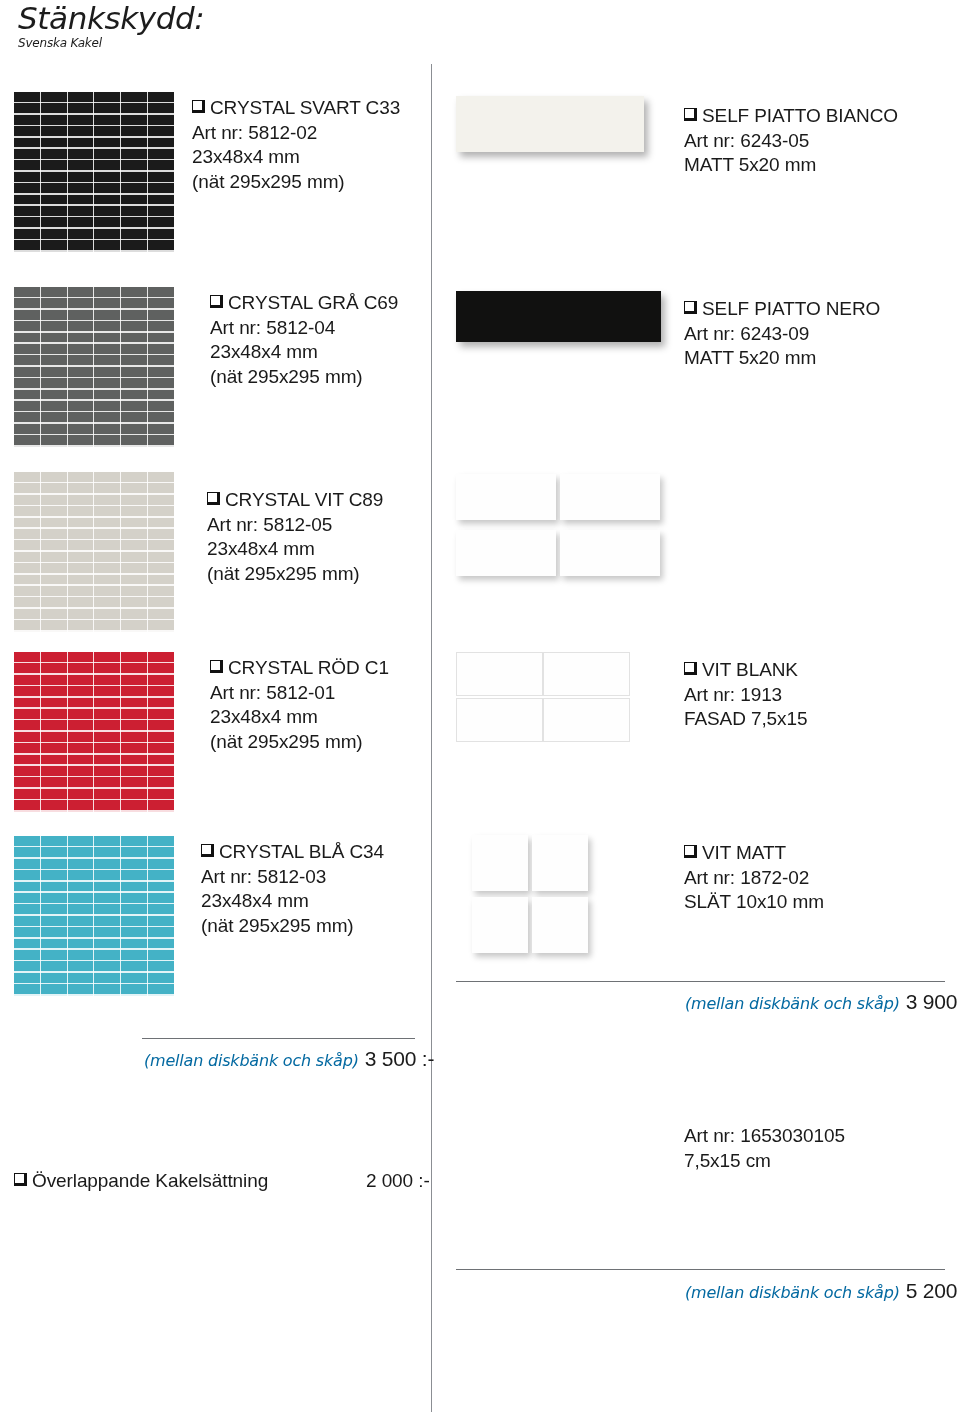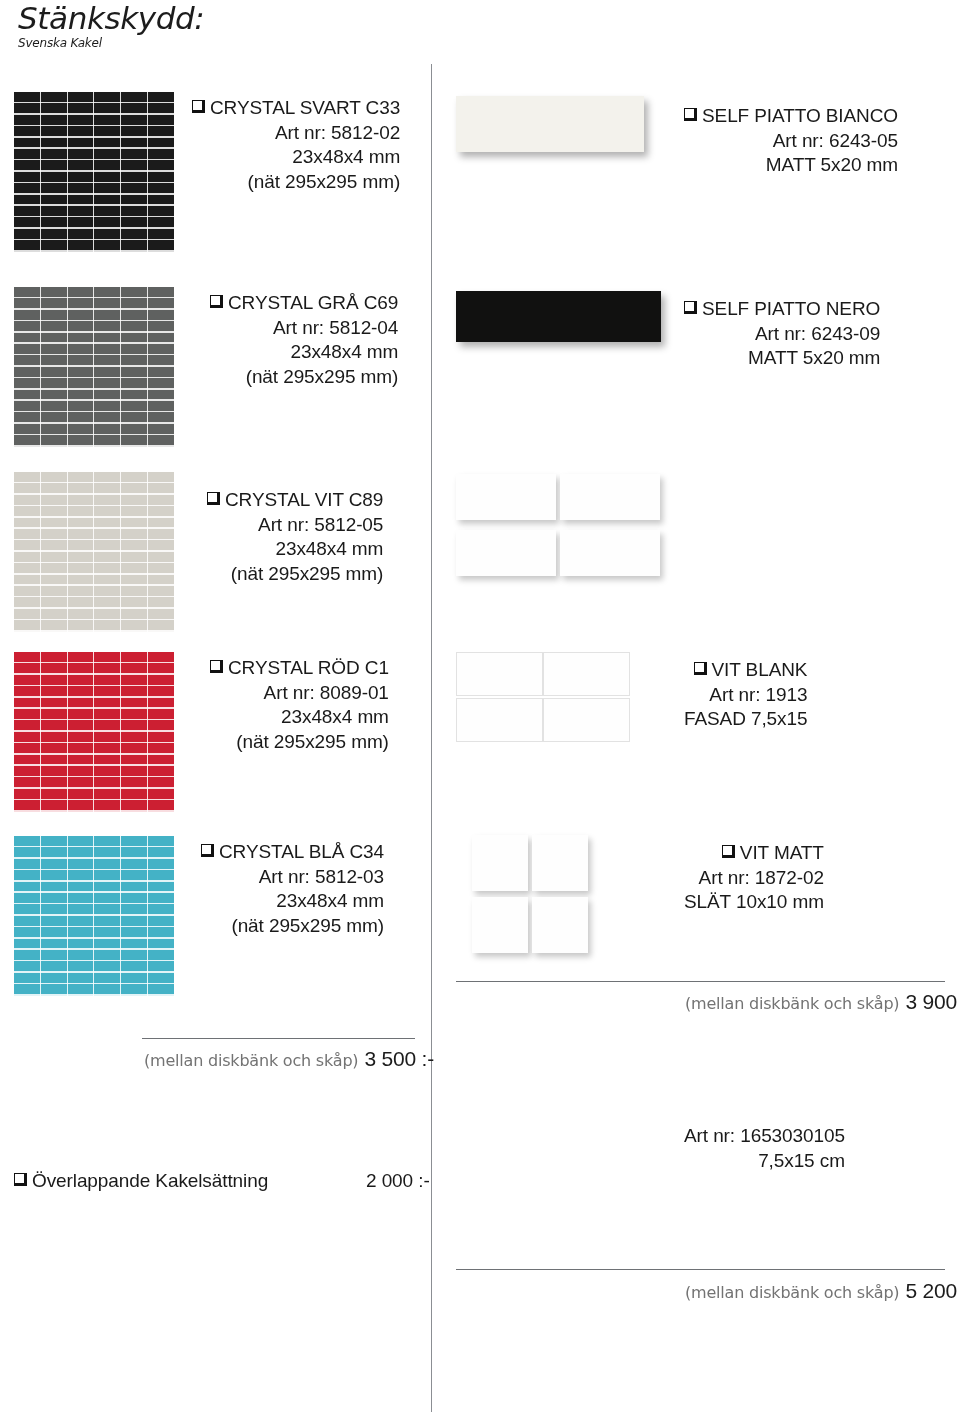--- a/index.html
+++ b/index.html
@@ -40,21 +40,21 @@
   #divider {
     position: absolute;
     left: 431px;
     top: 64px;
     width: 1px;
     height: 1348px;
     background: #8b8e93;
   }
 
   
-  .item { position: absolute; text-align: right; }
+  .item { position: absolute; }
   .item .swatch-wrap { position: absolute; left: 0; top: 0; }
   .item .text {
     position: absolute;
     line-height: 1.30;
     font-size: 19px;
     white-space: nowrap;
   }
   .item .text .name { letter-spacing: -0.1px; }
   .item .text .line { letter-spacing: -0.1px; }
 
@@ -124,22 +124,23 @@
     position: absolute;
     height: 1px;
     background: #6e7175;
   }
   .price-row {
     position: absolute;
     white-space: nowrap;
   }
   .price-row .caption {
     font-family: "DejaVu Sans", sans-serif;
+    font-style: italic;
     font-size: 16px;
-    color: #737373;
+    color: #0369a1;
     letter-spacing: -0.2px;
   }
   .price-row .amount {
     font-size: 21px;
     color: #1c1c1c;
     margin-left: 6px;
     letter-spacing: -0.2px;
   }
 
   .option-row { position: absolute; white-space: nowrap; }
@@ -297,21 +298,21 @@
           <span class="c"></span>
           <span class="c"></span>
           <span class="c"></span>
           <span class="c"></span>
           <span class="c"></span>
         </div>
     </div>
   </div>
   <div class="text" style="left:196px; top:4px;">
     <div class="name"><span class="cbx"></span><span>CRYSTAL RÖD C1</span></div>
-    <div class="line">Art nr: 8089-01</div>
+    <div class="line">Art nr: 5812-01</div>
     <div class="line">23x48x4 mm</div>
     <div class="line">(nät 295x295 mm)</div>
   </div>
 </div>
 
 <div class="item" style="left:14px; top:836px; width:400px; height:160px;">
   <div class="swatch-wrap">
     <div class="mosaic" style="background:#44b2c6;">
       <div class="rows">
         <span class="r"></span>

